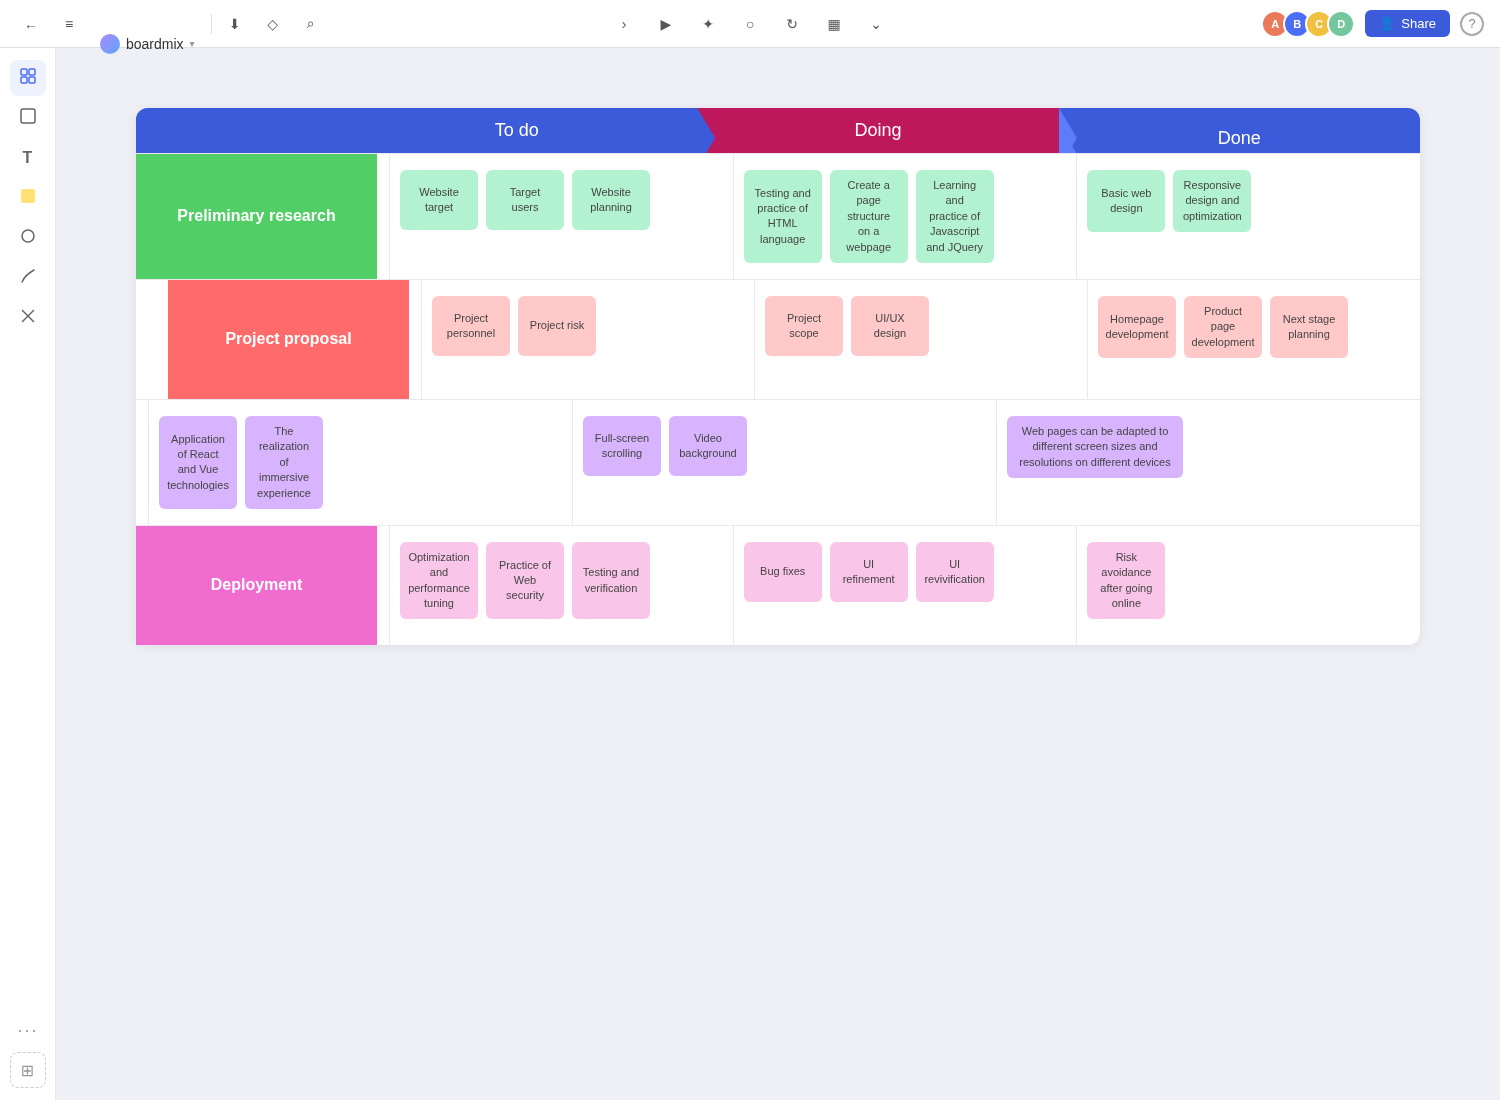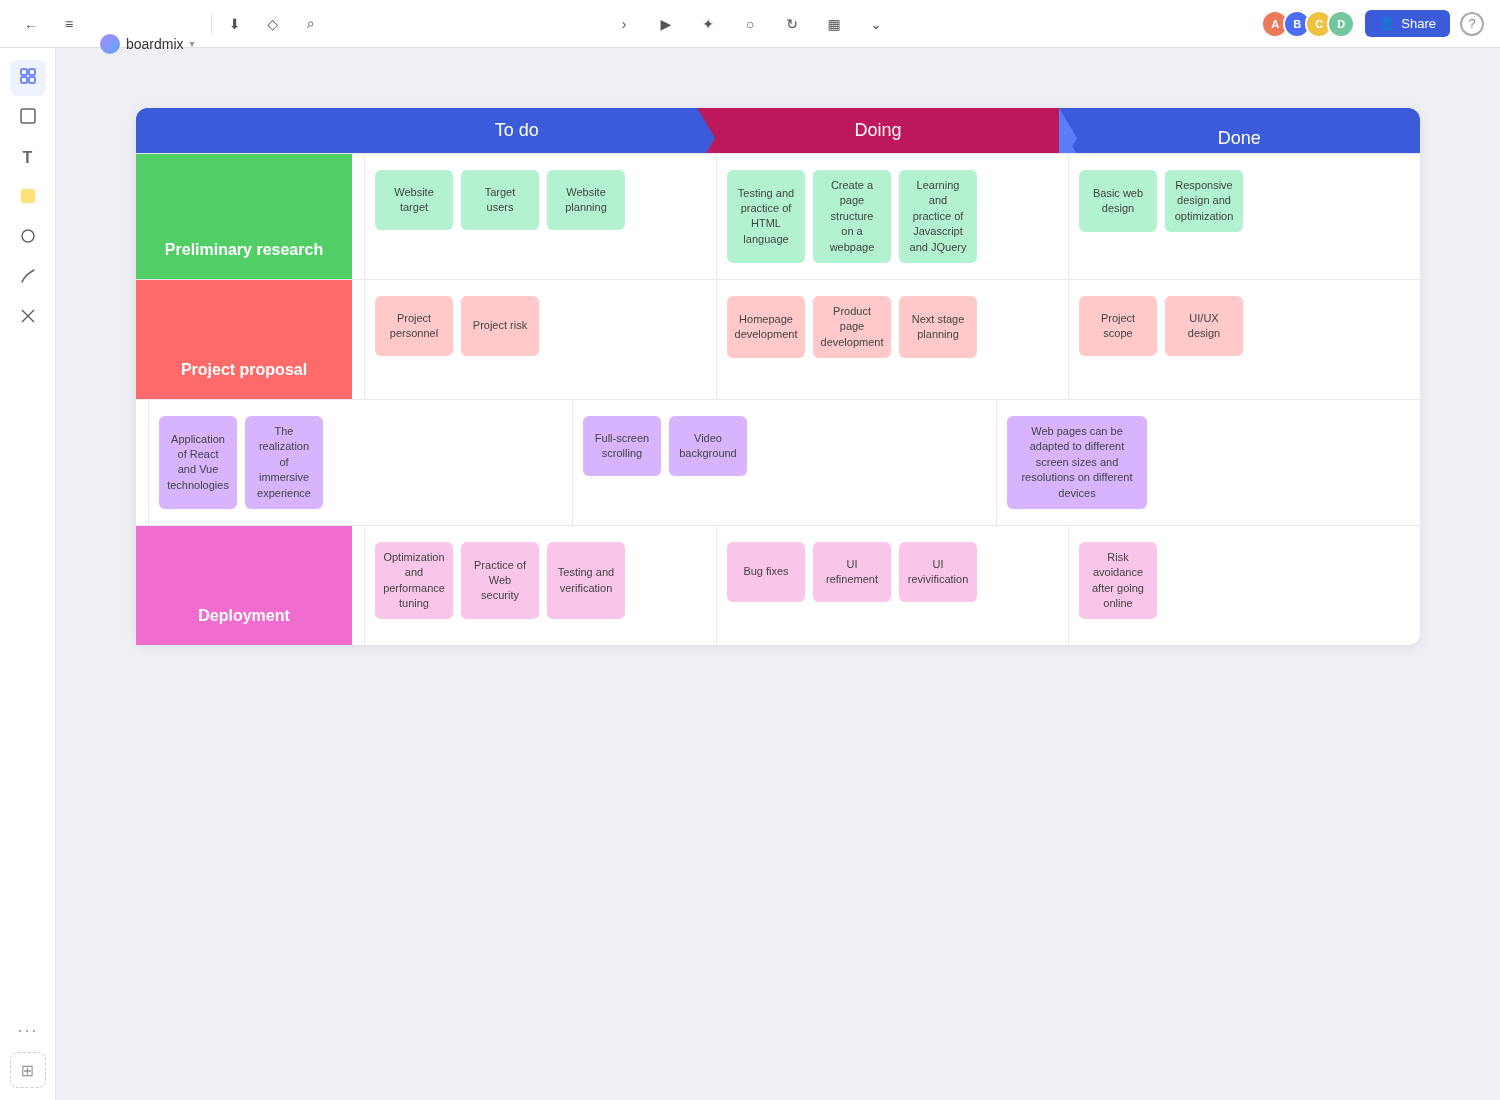--- a/index.html
+++ b/index.html
@@ -231,33 +231,33 @@
     .kanban-body {
       display: flex;
       flex-direction: column;
     }
     .kanban-row {
       display: flex;
       border-top: 1px solid #e8e8ee;
       min-height: 120px;
     }
     .row-label {
-      width: 216px;
+      width: 241px;
       flex-shrink: 0;
       display: flex;
-      align-items: flex-end;
+      align-items: center;
       justify-content: center;
       font-size: 16px;
       font-weight: 600;
       color: #fff;
       text-align: center;
       padding: 20px 10px;
     }
     .row-preliminary { background: #51cf66; }
-    .row-proposal { background: #ff6b6b; }
+    .row-proposal { background: #ff6b6b; margin-left: 32px; }
     .row-execution { background: #7c3aed; }
     .row-deployment { background: #f06cce; }
 
     .row-cells {
       flex: 1;
       display: flex;
       margin-left: 12px;
     }
     .row-cell {
       flex: 1;
@@ -495,35 +495,35 @@
             <div class="row-cell">
               <div class="card card-red">
                   <span>Project personnel</span>
                 </div>
               <div class="card card-red">
                   <span>Project risk</span>
                 </div>
             </div>
             <div class="row-cell">
               <div class="card card-red">
+                  <span>Project scope</span>
+                </div>
+              <div class="card card-red">
+                  <span>UI/UX design</span>
+                </div>
+            </div>
+            <div class="row-cell">
+              <div class="card card-red">
                   <span>Homepage development</span>
                 </div>
               <div class="card card-red">
                   <span>Product page development</span>
                 </div>
               <div class="card card-red">
                   <span>Next stage planning</span>
-                </div>
-            </div>
-            <div class="row-cell">
-              <div class="card card-red">
-                  <span>Project scope</span>
-                </div>
-              <div class="card card-red">
-                  <span>UI/UX design</span>
                 </div>
             </div>
           </div>
         </div>
 
         <div class="kanban-row">
           <div class="row-cells">
             <div class="row-cell">
               <div class="card card-purple">
                   <span>Application of React and Vue technologies</span>
@@ -534,21 +534,21 @@
             </div>
             <div class="row-cell">
               <div class="card card-purple">
                   <span>Full-screen scrolling</span>
                 </div>
               <div class="card card-purple">
                   <span>Video background</span>
                 </div>
             </div>
             <div class="row-cell">
-              <div class="card card-purple" style="width:140px;">
+              <div class="card card-purple" style="width:176px;">
                   <span>Web pages can be adapted to different screen sizes and resolutions on different devices</span>
                 </div>
             </div>
           </div>
         </div>
 
         <div class="kanban-row" style="border-bottom:none;">
           <div class="row-label row-deployment">
             <span>Deployment</span>
           </div>

